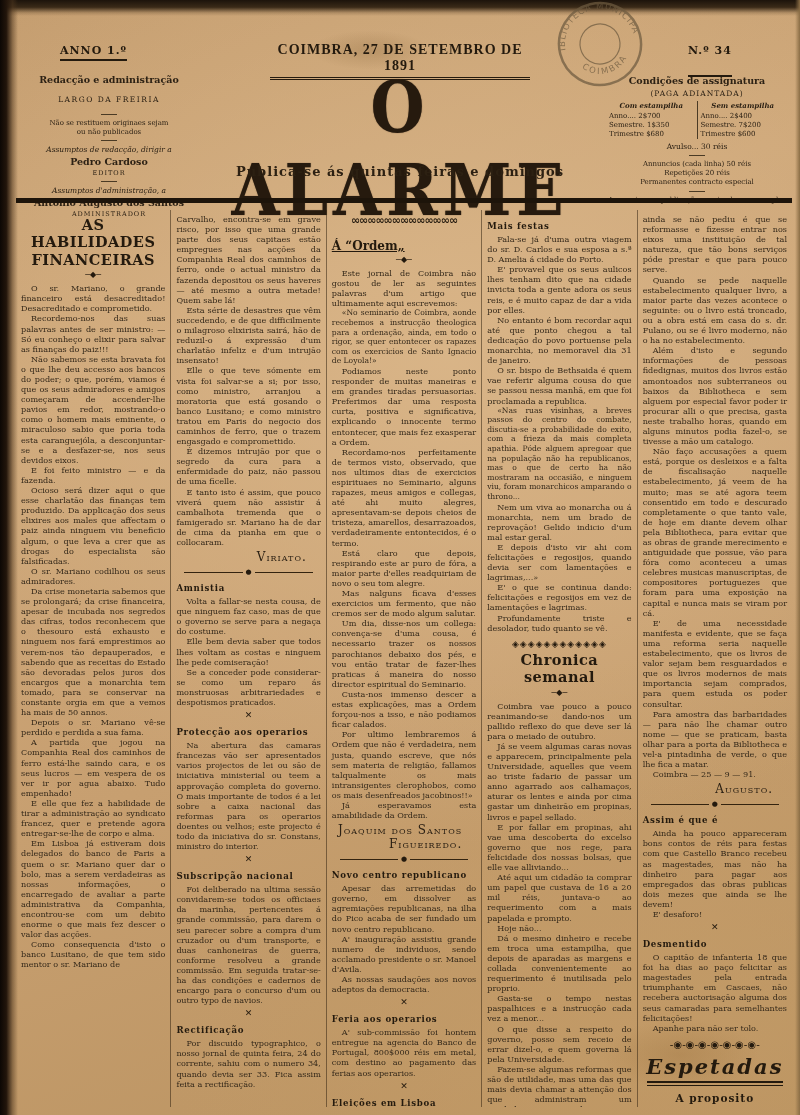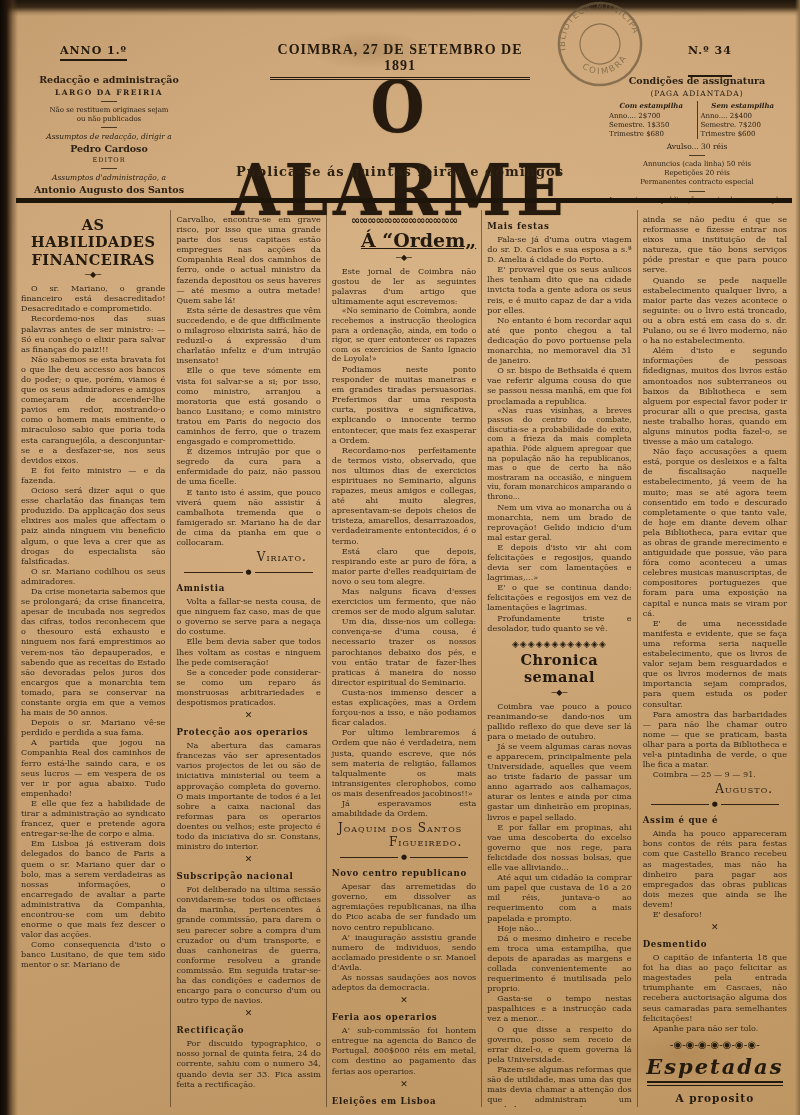--- a/index.html
+++ b/index.html
@@ -20,21 +20,21 @@
 
   
   .hdr-anno{position:absolute;left:60px;top:44px;font-weight:bold;font-size:11px;letter-spacing:1px;color:#241a0e;border-bottom:2px solid #241a0e;padding-bottom:2px;}
   .hdr-date{position:absolute;left:270px;top:42px;width:260px;text-align:center;font-weight:bold;font-size:14px;letter-spacing:1px;color:#241a0e;border-bottom:3px double #241a0e;padding-bottom:3px;font-family:Liberation Serif, serif;}
   .hdr-num{position:absolute;left:688px;top:44px;font-weight:bold;font-size:11px;letter-spacing:1px;color:#241a0e;border-bottom:2px solid #241a0e;padding-bottom:18px;}
   .stamp{position:absolute;left:556px;top:0px;width:88px;height:88px;opacity:.72;transform:rotate(-14deg);}
 
   
   .mast-left{position:absolute;left:20px;top:72px;width:178px;text-align:center;color:#2c2114;}
   .mast-left .b{font-weight:bold;font-size:9.5px;margin:2px 0;}
-  .mast-left .sc{font-size:7.5px;letter-spacing:1.5px;margin:3px 0;font-weight:bold;}
+  .mast-left .sc{font-size:7.5px;letter-spacing:1.5px;margin:10px 0;}
   .mast-left .i{font-style:italic;font-size:7.5px;margin:2px 0;}
   .mast-left .n{font-size:7px;margin:1px 0;}
   .mast-left .cap{font-size:6.5px;letter-spacing:1px;margin:1px 0;}
   .mini-div{width:16px;border-top:1px solid #4a3a24;margin:4px auto;}
   .mast-title{position:absolute;left:190px;top:66px;width:420px;text-align:center;font-weight:bold;font-size:62px;letter-spacing:5px;color:#261a0e;transform:scaleY(1.14);transform-origin:top;font-family:"DejaVu Serif","Liberation Serif",serif;text-shadow:0 0 1px rgba(38,26,14,.65);}
   .mast-sub{position:absolute;left:190px;top:164px;width:420px;text-align:center;font-size:13px;letter-spacing:1px;color:#2c2012;font-weight:bold;}
   .mast-right{position:absolute;left:606px;top:74px;width:182px;text-align:center;color:#2c2114;}
   .mast-right .b{font-weight:bold;font-size:9.5px;margin:1px 0;}
   .mast-right .paga{font-size:7.5px;letter-spacing:1px;margin:3px 0;}
   .sub-table{display:flex;margin:2px 0;}
@@ -50,21 +50,21 @@
   
   .cols{position:absolute;left:16px;right:8px;top:210px;bottom:8px;display:flex;}
   .col{flex:1;padding:4px 5px 0 5px;overflow:hidden;}
   .col.sep{border-right:1px solid rgba(55,38,18,.55);}
   .para{font-size:8.1px;line-height:10.1px;text-align:justify;margin:0;text-indent:10px;}
   .para.cont{text-indent:0;}
   .para.pq{font-size:7.6px;line-height:9.6px;}
   .h1{font-weight:bold;text-align:center;font-size:14.5px;line-height:1.2;letter-spacing:.5px;color:#241a0e;white-space:pre-line;margin:2px 0 1px;}
   .h2{font-weight:bold;font-size:8.6px;letter-spacing:.7px;color:#241a0e;margin:7px 0 3px;}
   .h3{font-weight:bold;text-align:center;font-size:10.5px;letter-spacing:1px;color:#241a0e;margin:6px 0 2px;}
-  .hq{font-weight:bold;text-align:right;font-size:19px;color:#241a0e;margin:2px 0 1px;text-decoration:underline;}
+  .hq{font-weight:bold;text-align:left;font-size:12px;color:#241a0e;margin:12px 0 1px;text-decoration:underline;}
   .orn{text-align:center;color:#241a0e;font-family:"DejaVu Sans","Liberation Sans",sans-serif;}
   .orn.dot{font-size:8px;margin:2px 0 4px;}
   .orn.xsep{font-size:9px;margin:3px 0;}
   .orn.chain{font-size:11px;font-weight:bold;letter-spacing:-1px;margin:0 0 2px;}
   .orn.band{font-size:9px;letter-spacing:1px;margin:6px 0 2px;}
   .orn.chain2{font-size:10px;letter-spacing:0;margin:6px 0 2px;}
   .rd{display:flex;align-items:center;margin:4px 8px;}
   .rd::before,.rd::after{content:"";flex:1;border-top:1px solid #33230f;}
   .rd .dotchar{font-size:7px;padding:0 3px;color:#241a0e;}
   .sig{text-align:right;font-size:12px;letter-spacing:1px;padding-right:14px;margin:3px 0;color:#2c2114;font-variant:small-caps;font-weight:normal;}

